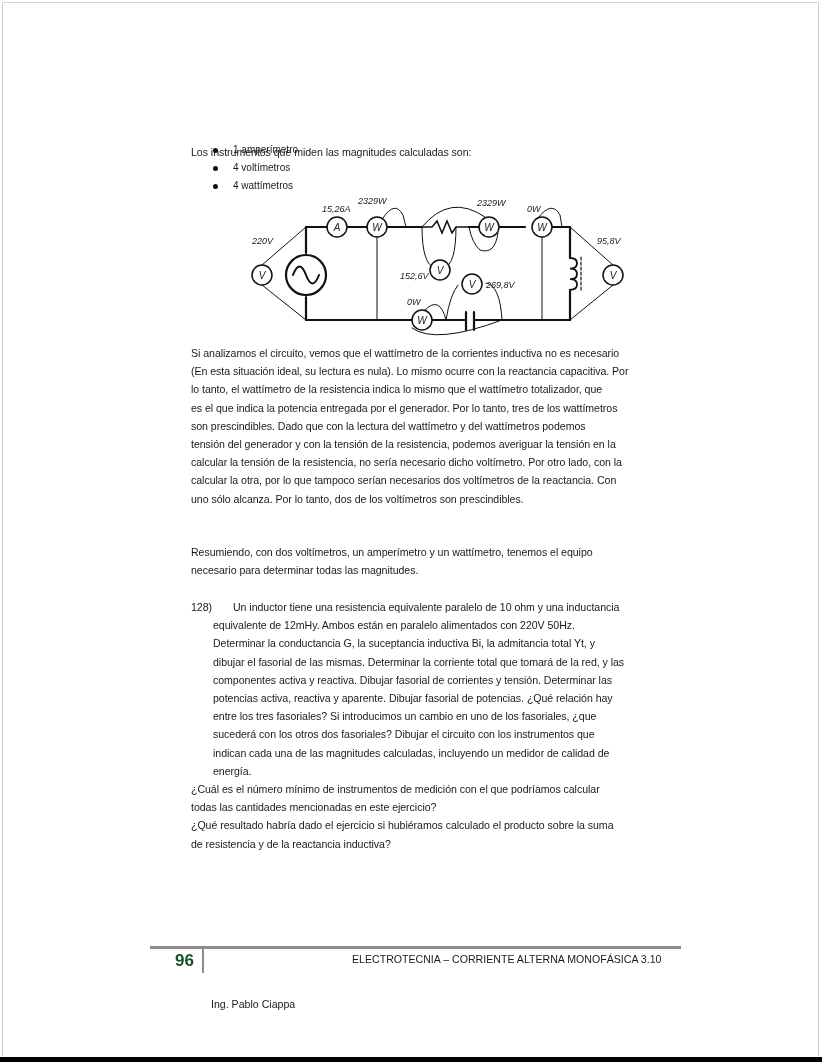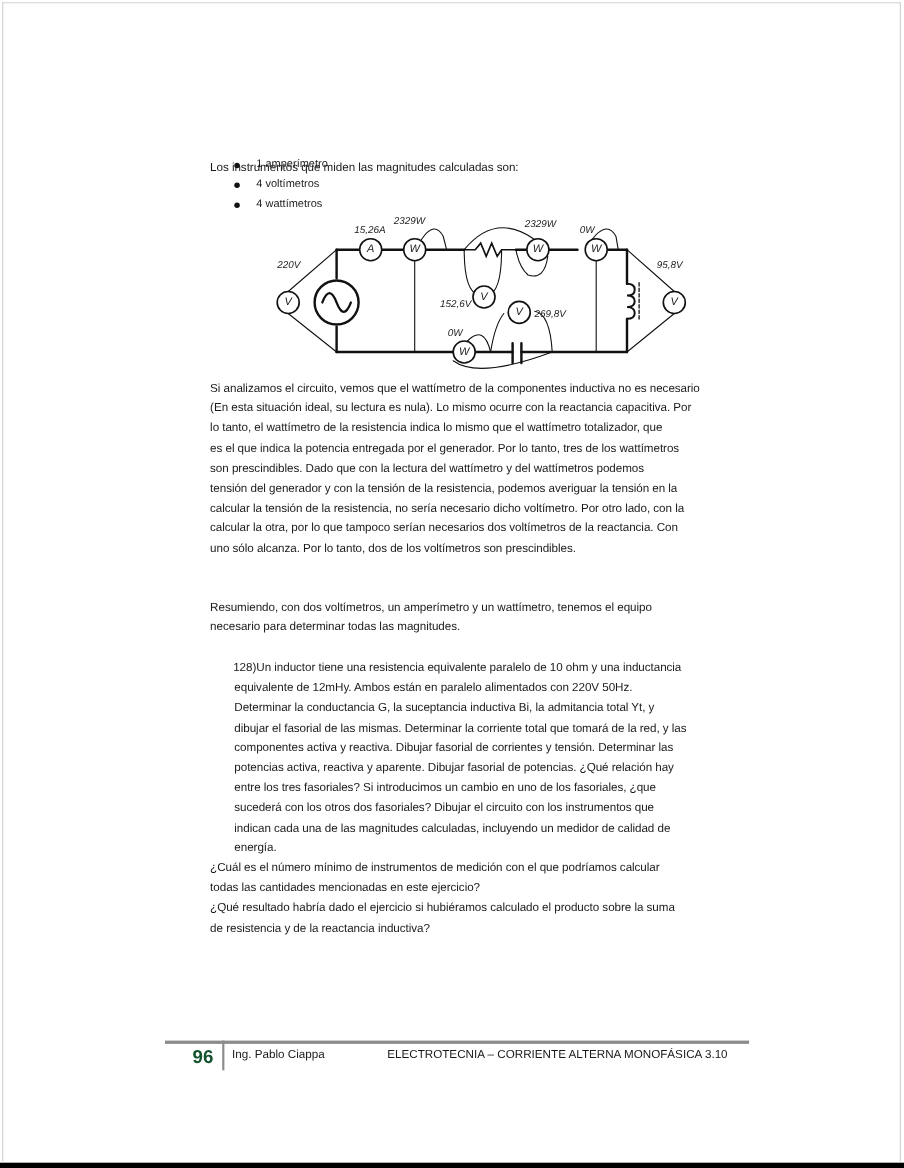--- a/index.html
+++ b/index.html
@@ -21,26 +21,26 @@
   }
   .intro { top: 123px; margin-top: 20px; }
   .bullets { position: absolute; left: 210px; top: 141px; font-size: 10px; line-height: 18.2px; margin:0; padding:0; list-style:none; }
   .bullets li { position: relative; padding-left: 23px; }
   .bullets li::before { content: ""; position: absolute; left: 3px; top: 7px; width: 5px; height: 5px; border-radius: 50%; background: #111; }
   .para1 { top: 344px; text-align: justify; }
   .para2 { top: 543px; }
   .para3 { top: 598px; }
   .p-line { display: block; white-space: nowrap; }
   .indent { padding-left: 22px; }
-  .ex-num { display: inline-block; width: 42px; text-align: right; }
+  .ex-num { display: inline-block; width: 42px; }
   .circuit { position: absolute; left: 240px; top: 195px; }
   .footer-rule { position: absolute; left: 150px; top: 946px; width: 531px; height: 3px; background: #8c8c8c; }
   .footer-divider { position: absolute; left: 202px; top: 946px; width: 2px; height: 27px; background: #8c8c8c; }
   .page-num { position: absolute; left: 175px; top: 951px; font-size: 17px; font-weight: bold; color: #4f81bd; }
-  .footer-author { position: absolute; left: 211px; top: 953px; font-size: 10.6px; text-align: center; }
+  .footer-author { position: absolute; left: 211px; top: 998px; font-size: 10.6px; text-align: center; }
   .footer-title { position: absolute; left: 352px; top: 953px; font-size: 10.6px; }
   .lbl { font-family: "Liberation Sans", sans-serif; font-style: italic; font-size: 9px; fill: #222; }
   .mlbl { font-family: "Liberation Sans", sans-serif; font-style: italic; font-size: 10px; fill: #222; text-anchor: middle; dominant-baseline: central; }
 </style>
 </head>
 <body>
 
 <div class="page-frame"></div>
 <div class="bottom-bar"></div>
 
@@ -111,21 +111,21 @@
     <text class="lbl" x="237" y="11">2329W</text>
     <text class="lbl" x="287" y="17">0W</text>
     <text class="lbl" x="160" y="84">152,6V</text>
     <text class="lbl" x="246" y="93">269,8V</text>
     <text class="lbl" x="167" y="110">0W</text>
     <text class="lbl" x="357" y="49">95,8V</text>
   </g>
 </svg>
 
 <div class="text-block para1">
-  <span class="p-line">Si analizamos el circuito, vemos que el wattímetro de la componentes inductiva no es necesario</span>
+  <span class="p-line">Si analizamos el circuito, vemos que el wattímetro de la corrientes inductiva no es necesario</span>
   <span class="p-line">(En esta situación ideal, su lectura es nula). Lo mismo ocurre con la reactancia capacitiva. Por</span>
   <span class="p-line">lo tanto, el wattímetro de la resistencia indica lo mismo que el wattímetro totalizador, que</span>
   <span class="p-line">es el que indica la potencia entregada por el generador. Por lo tanto, tres de los wattímetros</span>
   <span class="p-line">son prescindibles. Dado que con la lectura del wattímetro y del wattímetros podemos</span>
   <span class="p-line">tensión del generador y con la tensión de la resistencia, podemos averiguar la tensión en la</span>
   <span class="p-line">calcular la tensión de la resistencia, no sería necesario dicho voltímetro. Por otro lado, con la</span>
   <span class="p-line">calcular la otra, por lo que tampoco serían necesarios dos voltímetros de la reactancia. Con</span>
   <span class="p-line">uno sólo alcanza. Por lo tanto, dos de los voltímetros son prescindibles.</span>
 </div>
 

